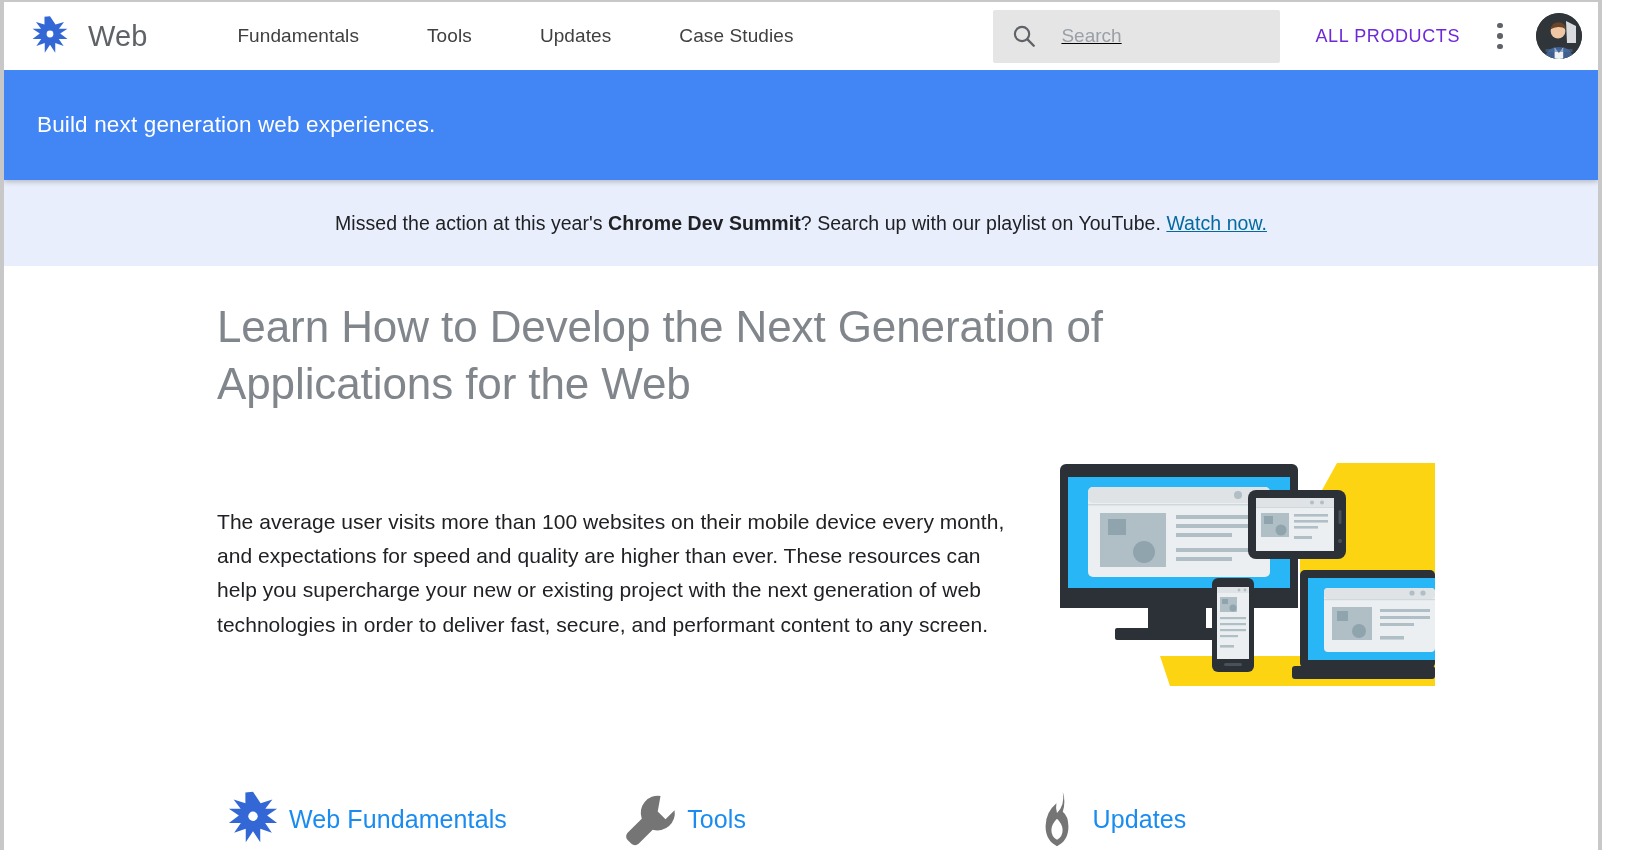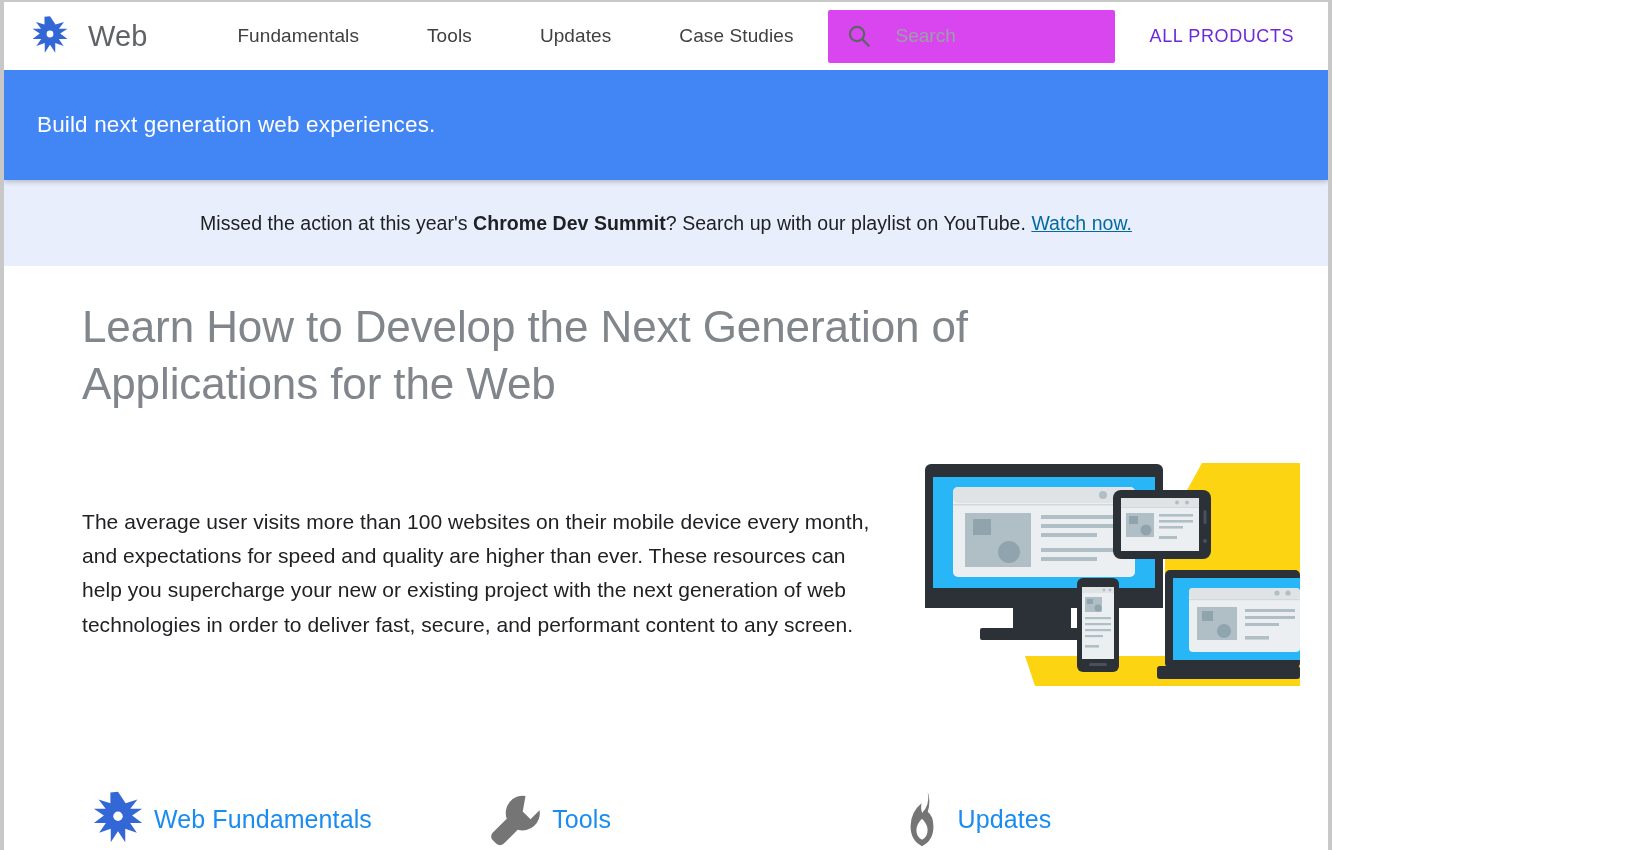--- a/index.html
+++ b/index.html
@@ -7,21 +7,21 @@
   html, body {
     width: 1636px;
     height: 850px;
     overflow: hidden;
     background: #ffffff;
     font-family: "Liberation Sans", sans-serif;
   }
 
   #page {
     position: relative;
-    width: 1332px;
+    width: 1602px;
     height: 850px;
     background: #ffffff;
     border-left: 4px solid #c8c8c8;
     border-right: 4px solid #c8c8c8;
     border-top: 2px solid #c8c8c8;
     overflow: hidden;
   }
 
   
   .header {
@@ -73,28 +73,29 @@
     margin-left: auto;
     display: flex;
     align-items: center;
     padding-right: 0;
     flex: 0 0 auto;
   }
 
   .search-box {
     width: 287px;
     height: 53px;
-    background: #d946ef;
+    background: #e5e5e5;
     border: none;
     border-radius: 2px;
     display: flex;
     align-items: center;
     padding: 0 18px;
     gap: 24px;
     cursor: text;
+    text-decoration: underline;
   }
 
   .search-icon { width: 26px; height: 26px; flex: 0 0 auto; display: block; }
 
   .search-input {
     border: none;
     outline: none;
     background: transparent;
     font-family: "Liberation Sans", sans-serif;
     font-size: 19px;

